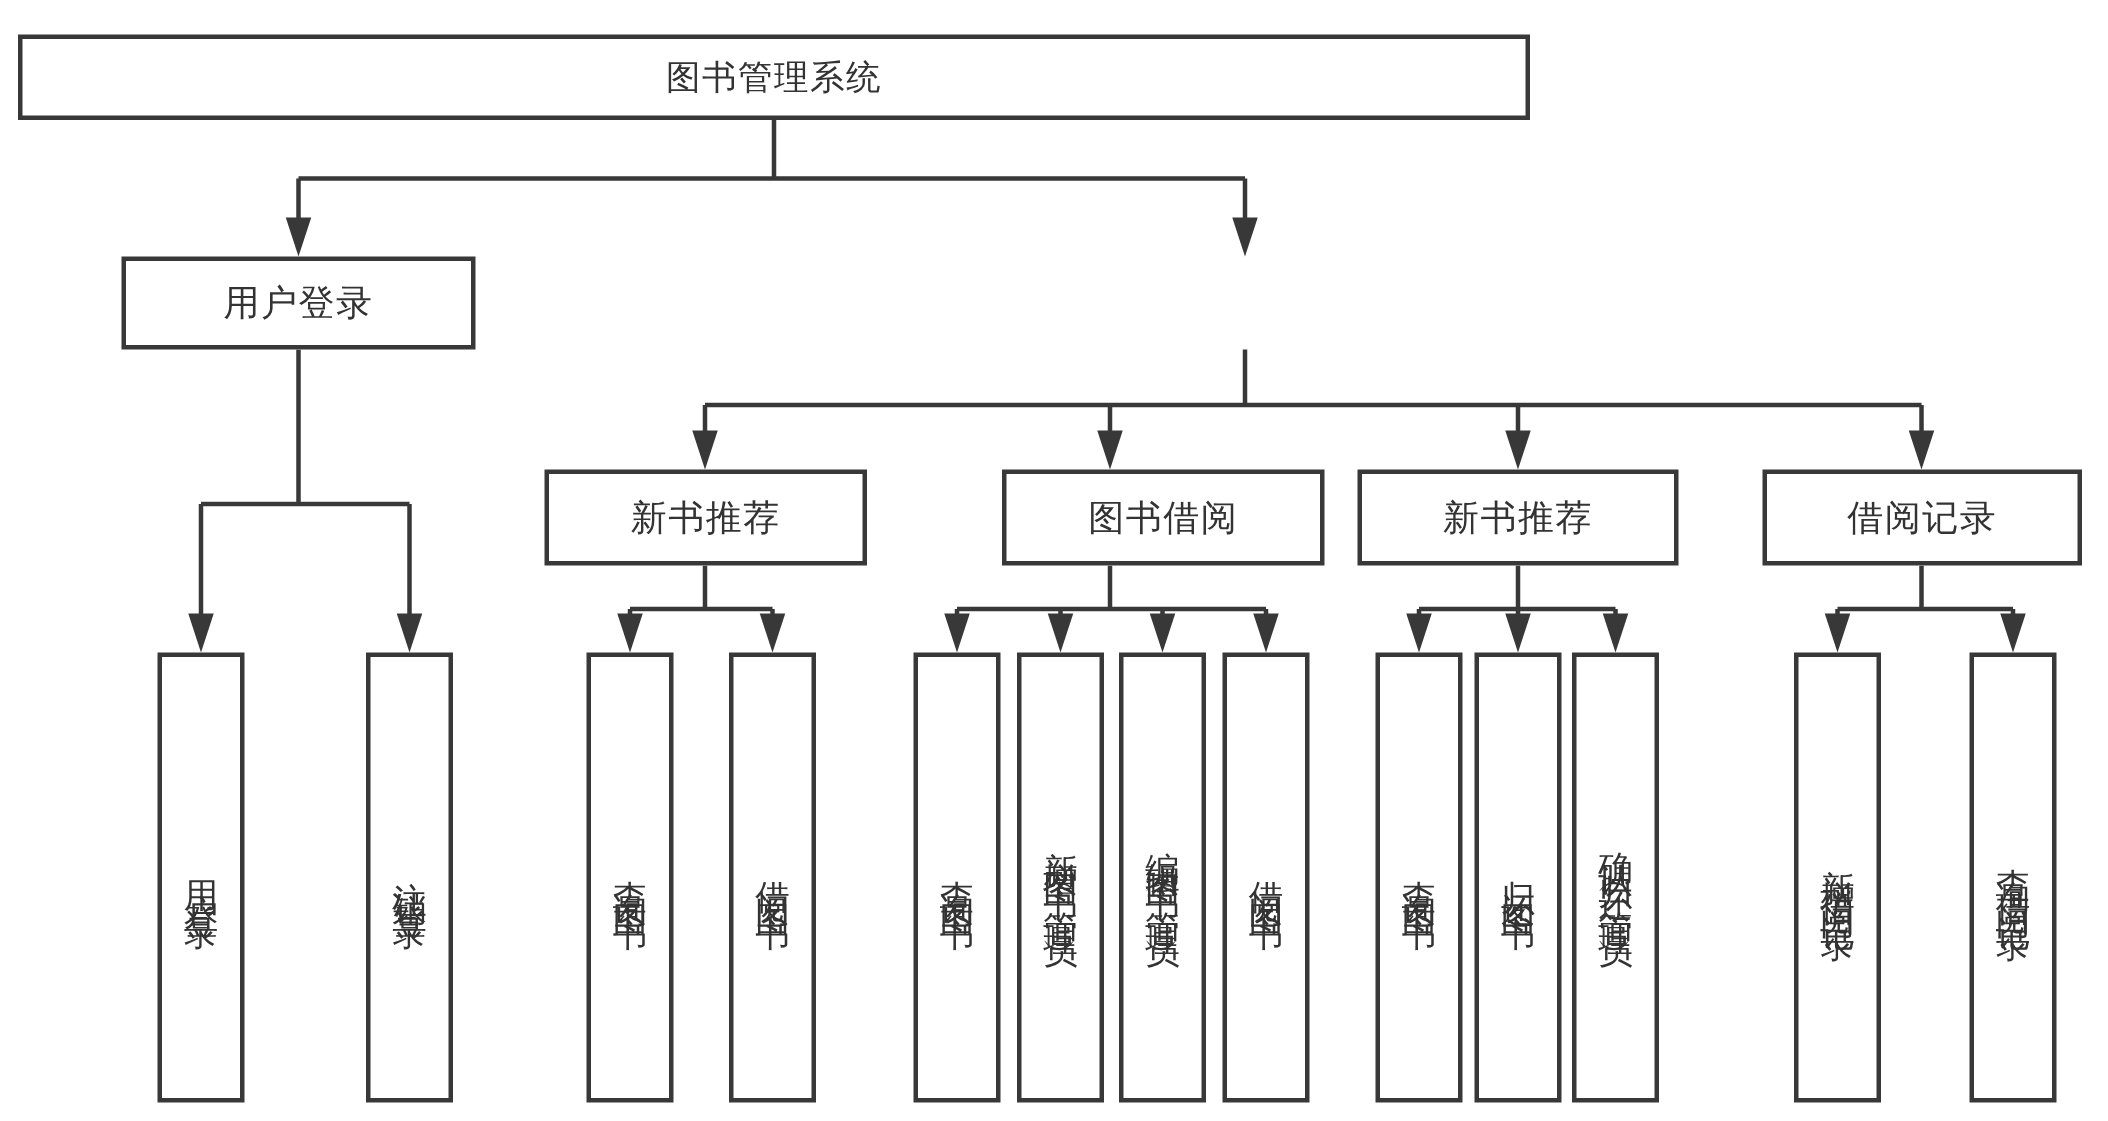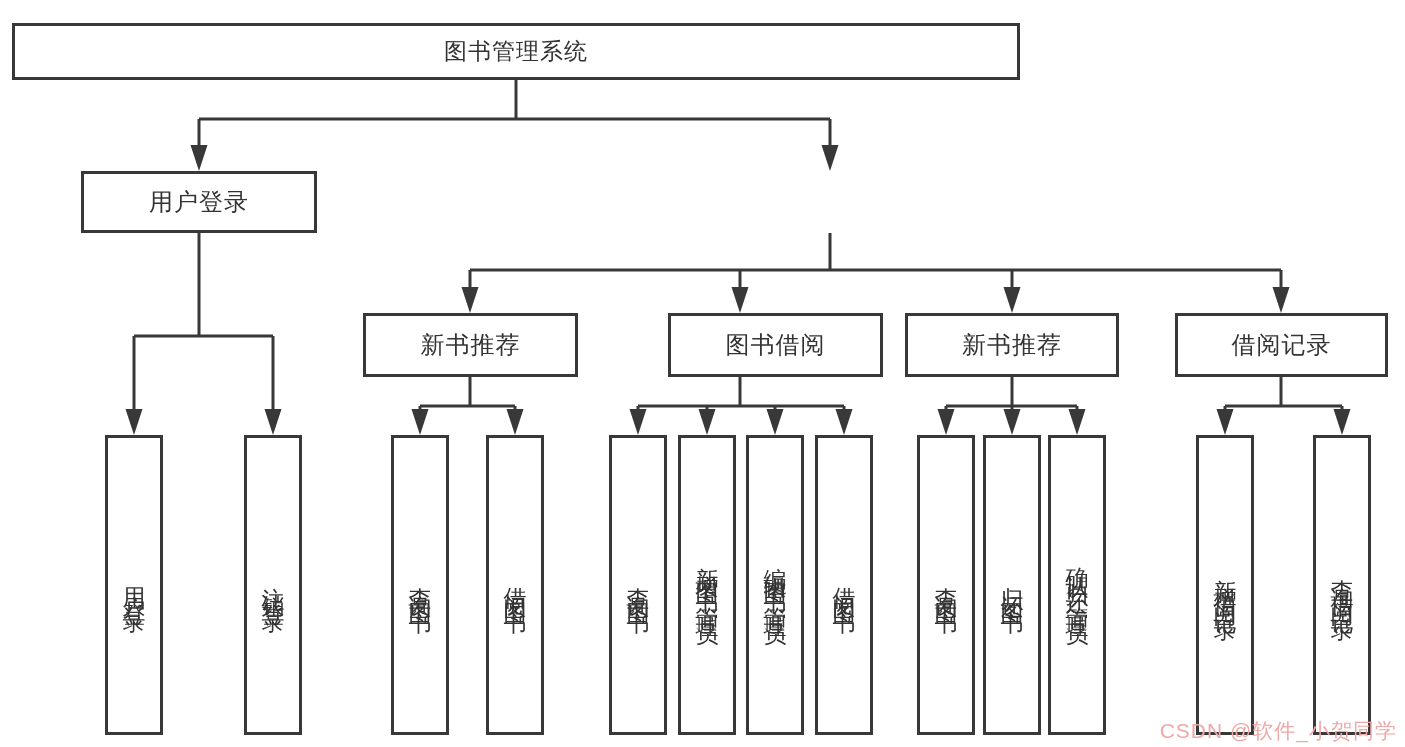--- a/index.html
+++ b/index.html
@@ -163,15 +163,14 @@
     <span class="vtext">确认归还（管理员）</span>
   </div>
 
   <div class="leaf" style="left:1196px;">
     <span class="vtext">新增借阅记录</span>
   </div>
   <div class="leaf" style="left:1313px;">
     <span class="vtext">查询借阅记录</span>
   </div>
 
-  <div class="watermark">CSDN @软件_小贺同学</div>
 
 </div>
 
 </body></html>

